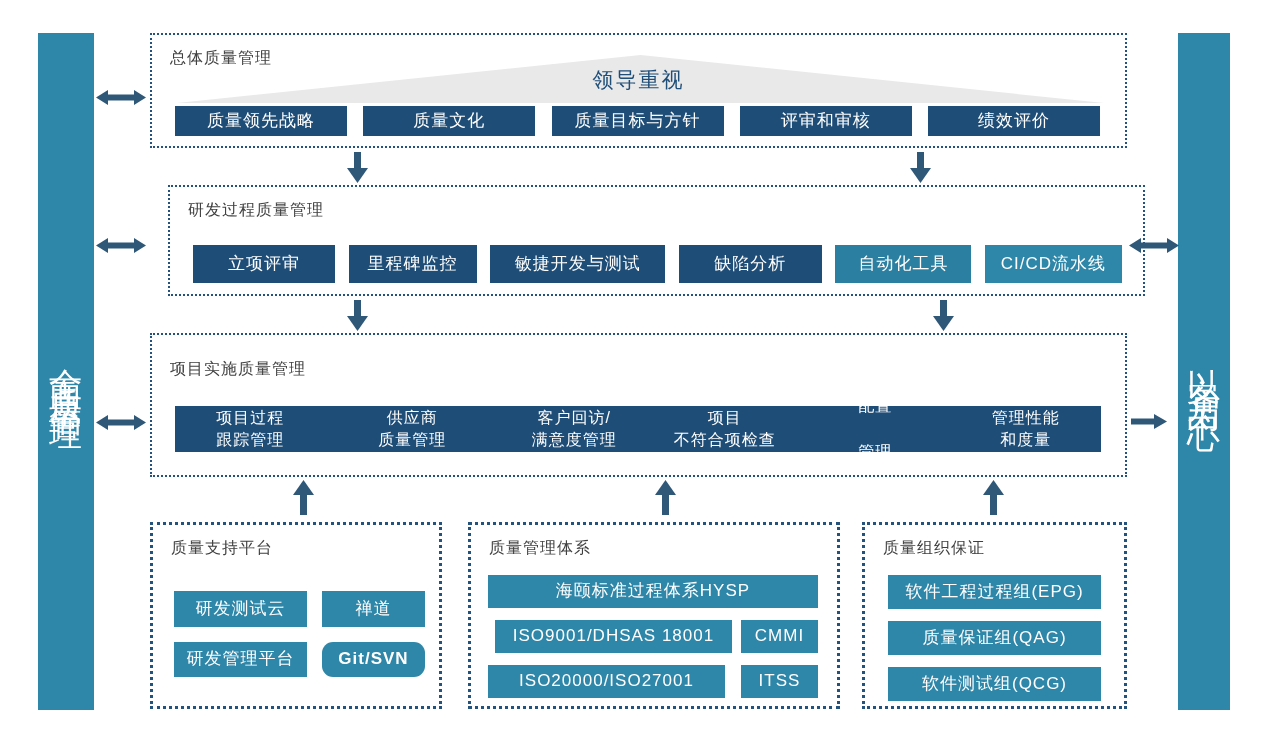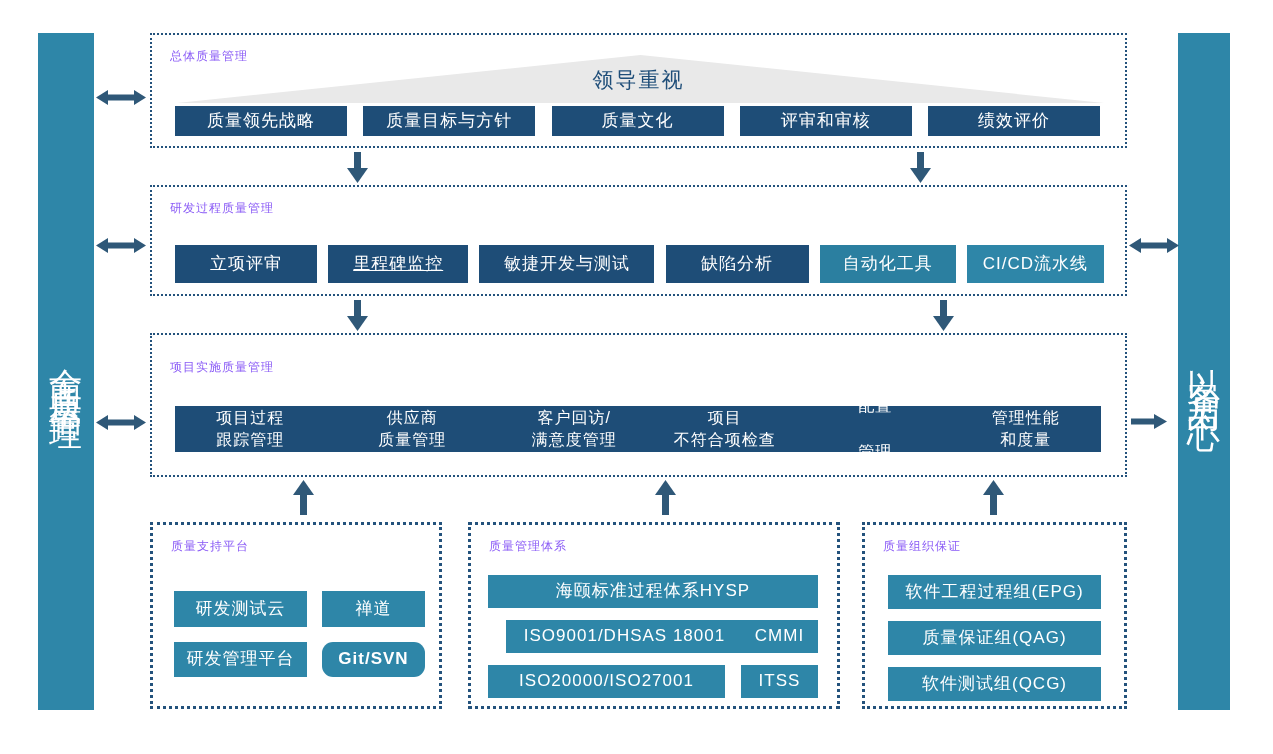--- a/index.html
+++ b/index.html
@@ -16,21 +16,21 @@
   }
   .vbar-text {
     writing-mode:vertical-rl; text-orientation:upright;
     color:#ffffff; font-size:33px; letter-spacing:10px; line-height:1;
   }
   .vbar.left  { left:38px;  width:56px; }
   .vbar.right { left:1178px; width:52px; }
   
   .box { position:absolute; border:2px dotted #23527C; background:#ffffff; }
   .box.bottom { border:3px dotted #23527C; }
-  .box-title { position:absolute; left:18px; top:13px; font-size:12px; color:#8b5cf6; letter-spacing:1px; }
+  .box-title { position:absolute; left:18px; top:13px; font-size:16px; color:#404040; letter-spacing:1px; }
   
   .btn {
     position:absolute; display:flex; align-items:center; justify-content:center;
     background:#1E4D77; color:#ffffff; font-size:17px; text-align:left;
     letter-spacing:1px; line-height:1.35;
   }
   .btn.teal { background:#2E86A8; }
   .btn.tealdark { background:#2B7FA0; }
   .btn.two-line { flex-direction:column; font-size:16px;margin-top:16px; }
   .btn.bold { font-weight:bold;border-radius:11px; }
@@ -60,32 +60,32 @@
   <div class="vbar right">
     <div class="vbar-text">以客户为中心</div>
   </div>
 
   <div class="box" style="left:150px; top:33px; width:977px; height:115px;">
     <div class="triangle"></div>
     <div class="banner-text">领导重视</div>
     <div class="box-title">总体质量管理</div>
     <div class="btn-row" style="left:23px; right:25px; top:71px; height:30px;">
       <div class="btn" style="width:172px;">质量领先战略</div>
+      <div class="btn" style="width:172px;">质量文化</div>
       <div class="btn" style="width:172px;">质量目标与方针</div>
-      <div class="btn" style="width:172px;">质量文化</div>
       <div class="btn" style="width:172px;">评审和审核</div>
       <div class="btn" style="width:172px;">绩效评价</div>
     </div>
   </div>
 
-  <div class="box" style="left:150px; top:185px; width:977px; height:111px;">
+  <div class="box" style="left:168px; top:185px; width:977px; height:111px;">
     <div class="box-title">研发过程质量管理</div>
     <div class="btn-row" style="left:23px; right:21px; top:58px; height:38px;">
       <div class="btn" style="width:142px;">立项评审</div>
-      <div class="btn" style="width:140px;text-decoration:underline;">里程碑监控</div>
+      <div class="btn" style="width:128px;">里程碑监控</div>
       <div class="btn" style="width:175px;">敏捷开发与测试</div>
       <div class="btn" style="width:143px;">缺陷分析</div>
       <div class="btn tealdark" style="width:136px;">自动化工具</div>
       <div class="btn teal" style="width:137px;">CI/CD流水线</div>
     </div>
   </div>
 
   <div class="box" style="left:150px; top:333px; width:977px; height:144px;">
     <div class="box-title" style="top:24px;">项目实施质量管理</div>
     <div class="btn-row" style="left:23px; right:24px; top:55px; height:62px;">
@@ -120,21 +120,21 @@
     <div class="box-title">质量支持平台</div>
     <div class="btn teal" style="left:21px; top:66px; width:133px; height:36px;">研发测试云</div>
     <div class="btn teal" style="left:169px; top:66px; width:103px; height:36px;">禅道</div>
     <div class="btn teal" style="left:21px; top:117px; width:133px; height:35px;">研发管理平台</div>
     <div class="btn teal bold" style="left:169px; top:117px; width:103px; height:35px;">Git/SVN</div>
   </div>
 
   <div class="box bottom" style="left:468px; top:522px; width:372px; height:187px;">
     <div class="box-title">质量管理体系</div>
     <div class="btn teal" style="left:17px; top:50px; width:330px; height:33px;">海颐标准过程体系HYSP</div>
-    <div class="btn teal" style="left:35px; top:95px; width:237px; height:33px;">ISO9001/DHSAS 18001</div>
+    <div class="btn teal" style="left:24px; top:95px; width:237px; height:33px;">ISO9001/DHSAS 18001</div>
     <div class="btn teal" style="left:270px; top:95px; width:77px; height:33px;">CMMI</div>
     <div class="btn teal" style="left:17px; top:140px; width:237px; height:33px;">ISO20000/ISO27001</div>
     <div class="btn teal" style="left:270px; top:140px; width:77px; height:33px;">ITSS</div>
   </div>
 
   <div class="box bottom" style="left:862px; top:522px; width:265px; height:187px;">
     <div class="box-title">质量组织保证</div>
     <div class="btn teal" style="left:23px; top:50px; width:213px; height:34px;">软件工程过程组(EPG)</div>
     <div class="btn teal" style="left:23px; top:96px; width:213px; height:34px;">质量保证组(QAG)</div>
     <div class="btn teal" style="left:23px; top:142px; width:213px; height:34px;">软件测试组(QCG)</div>

